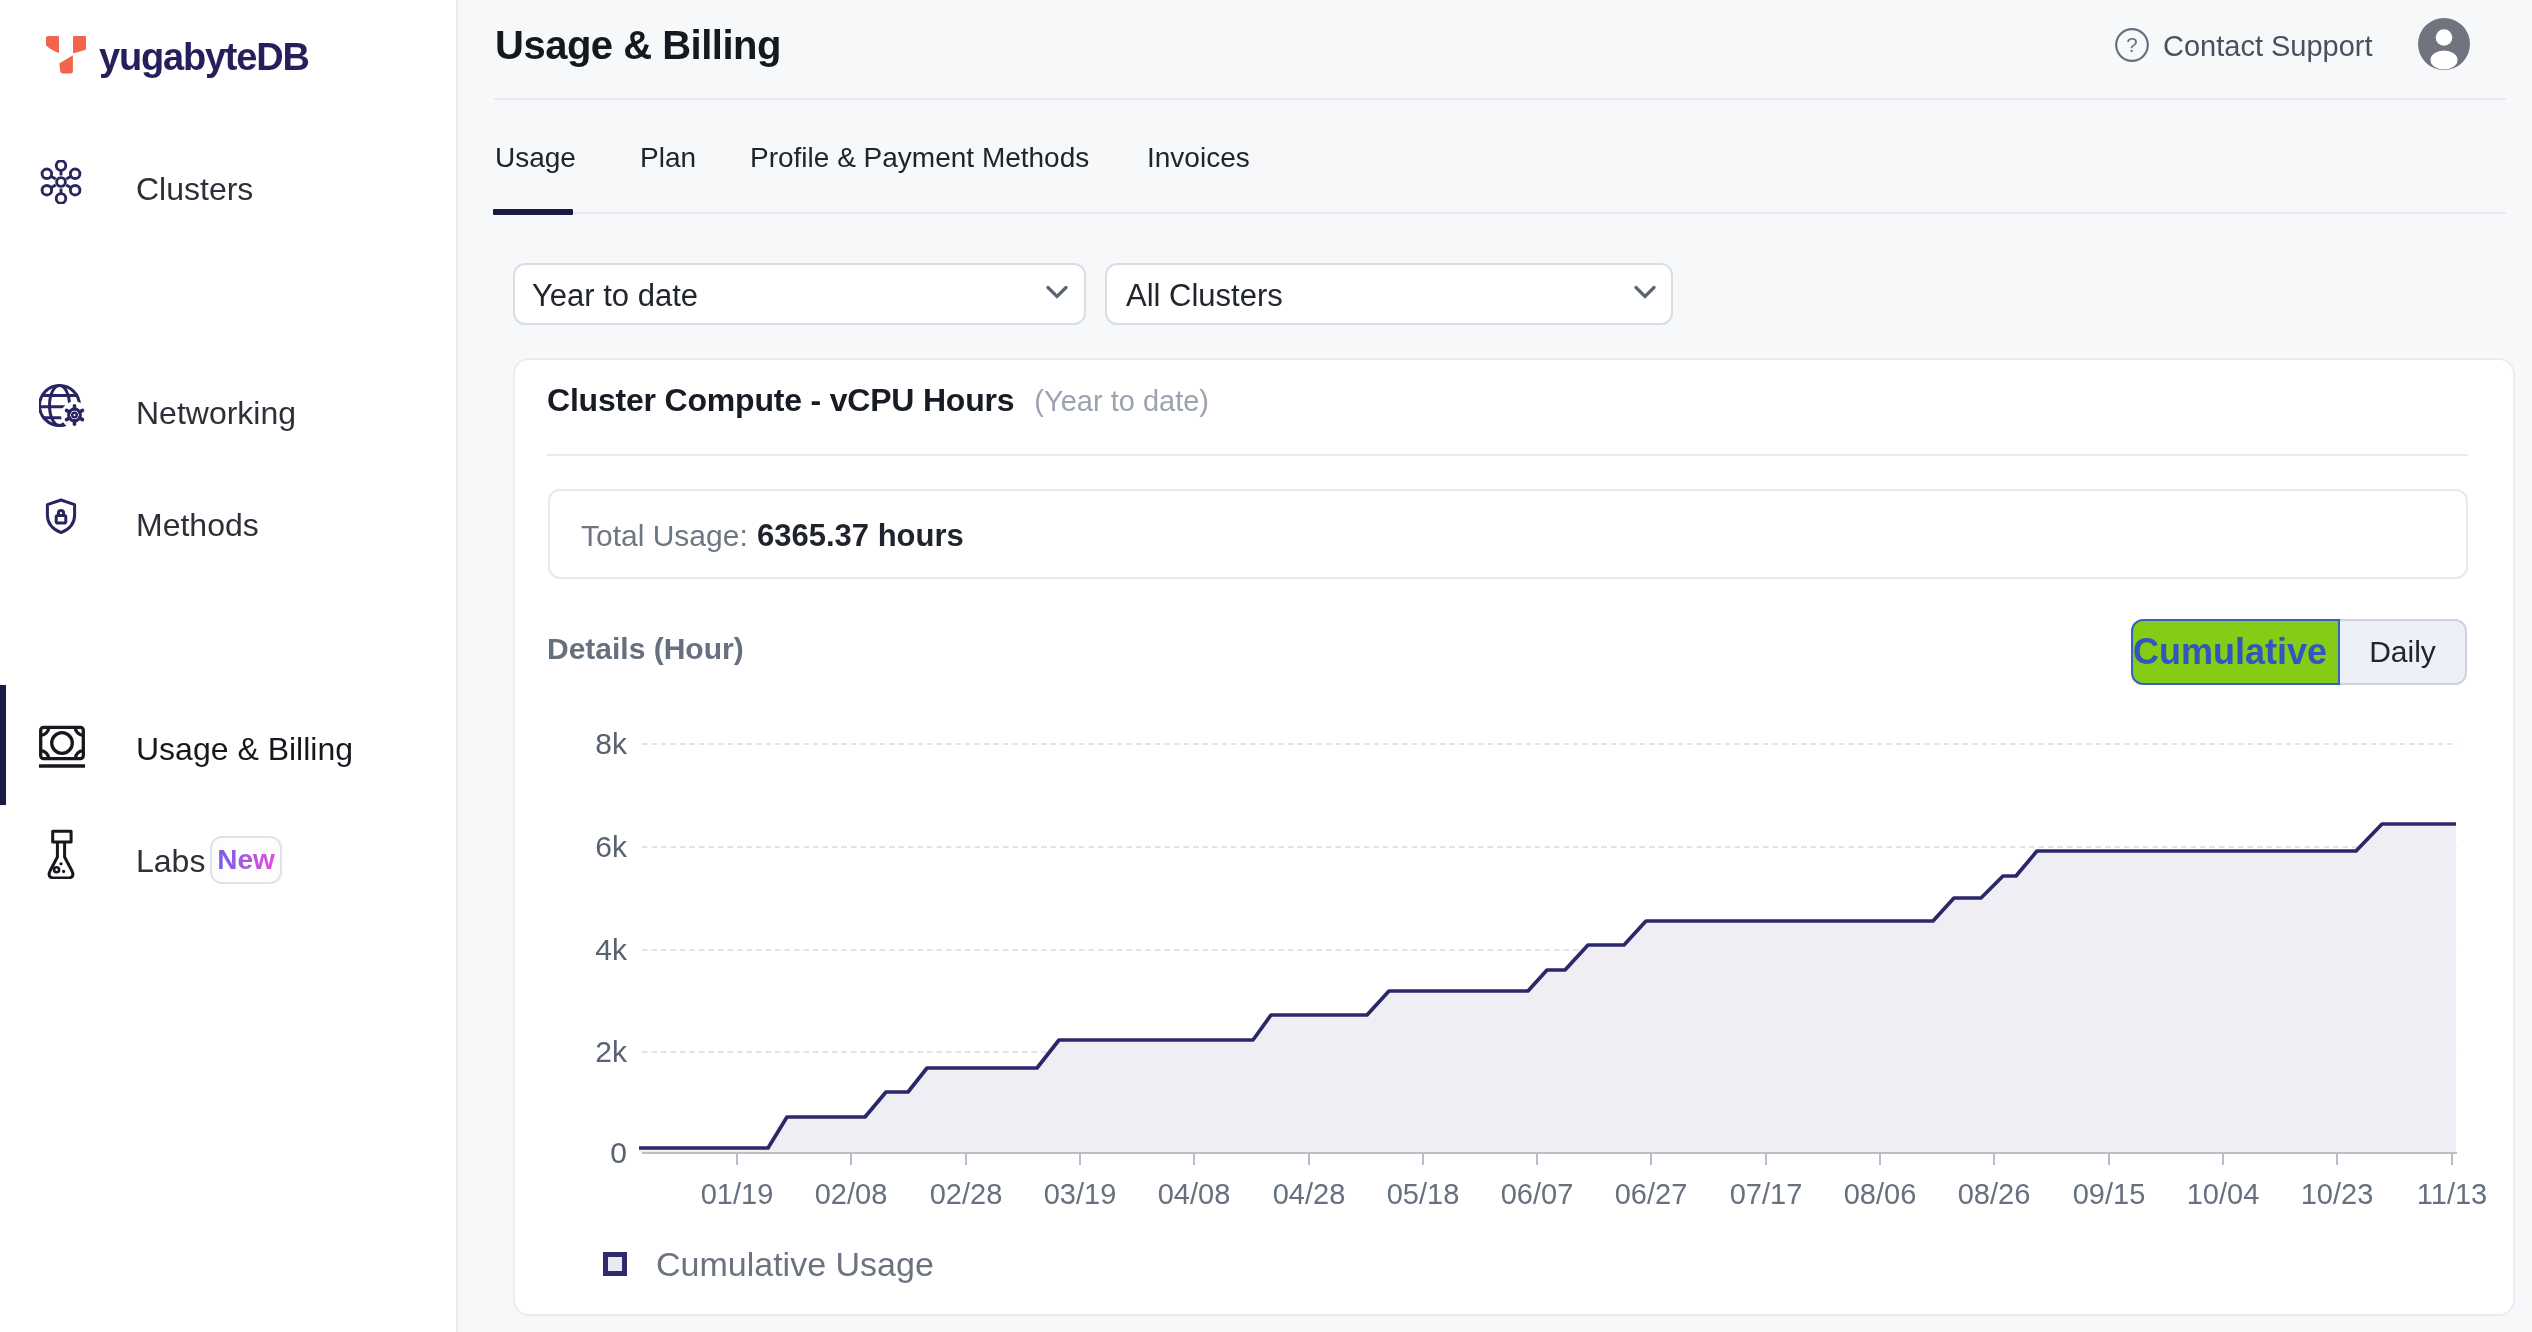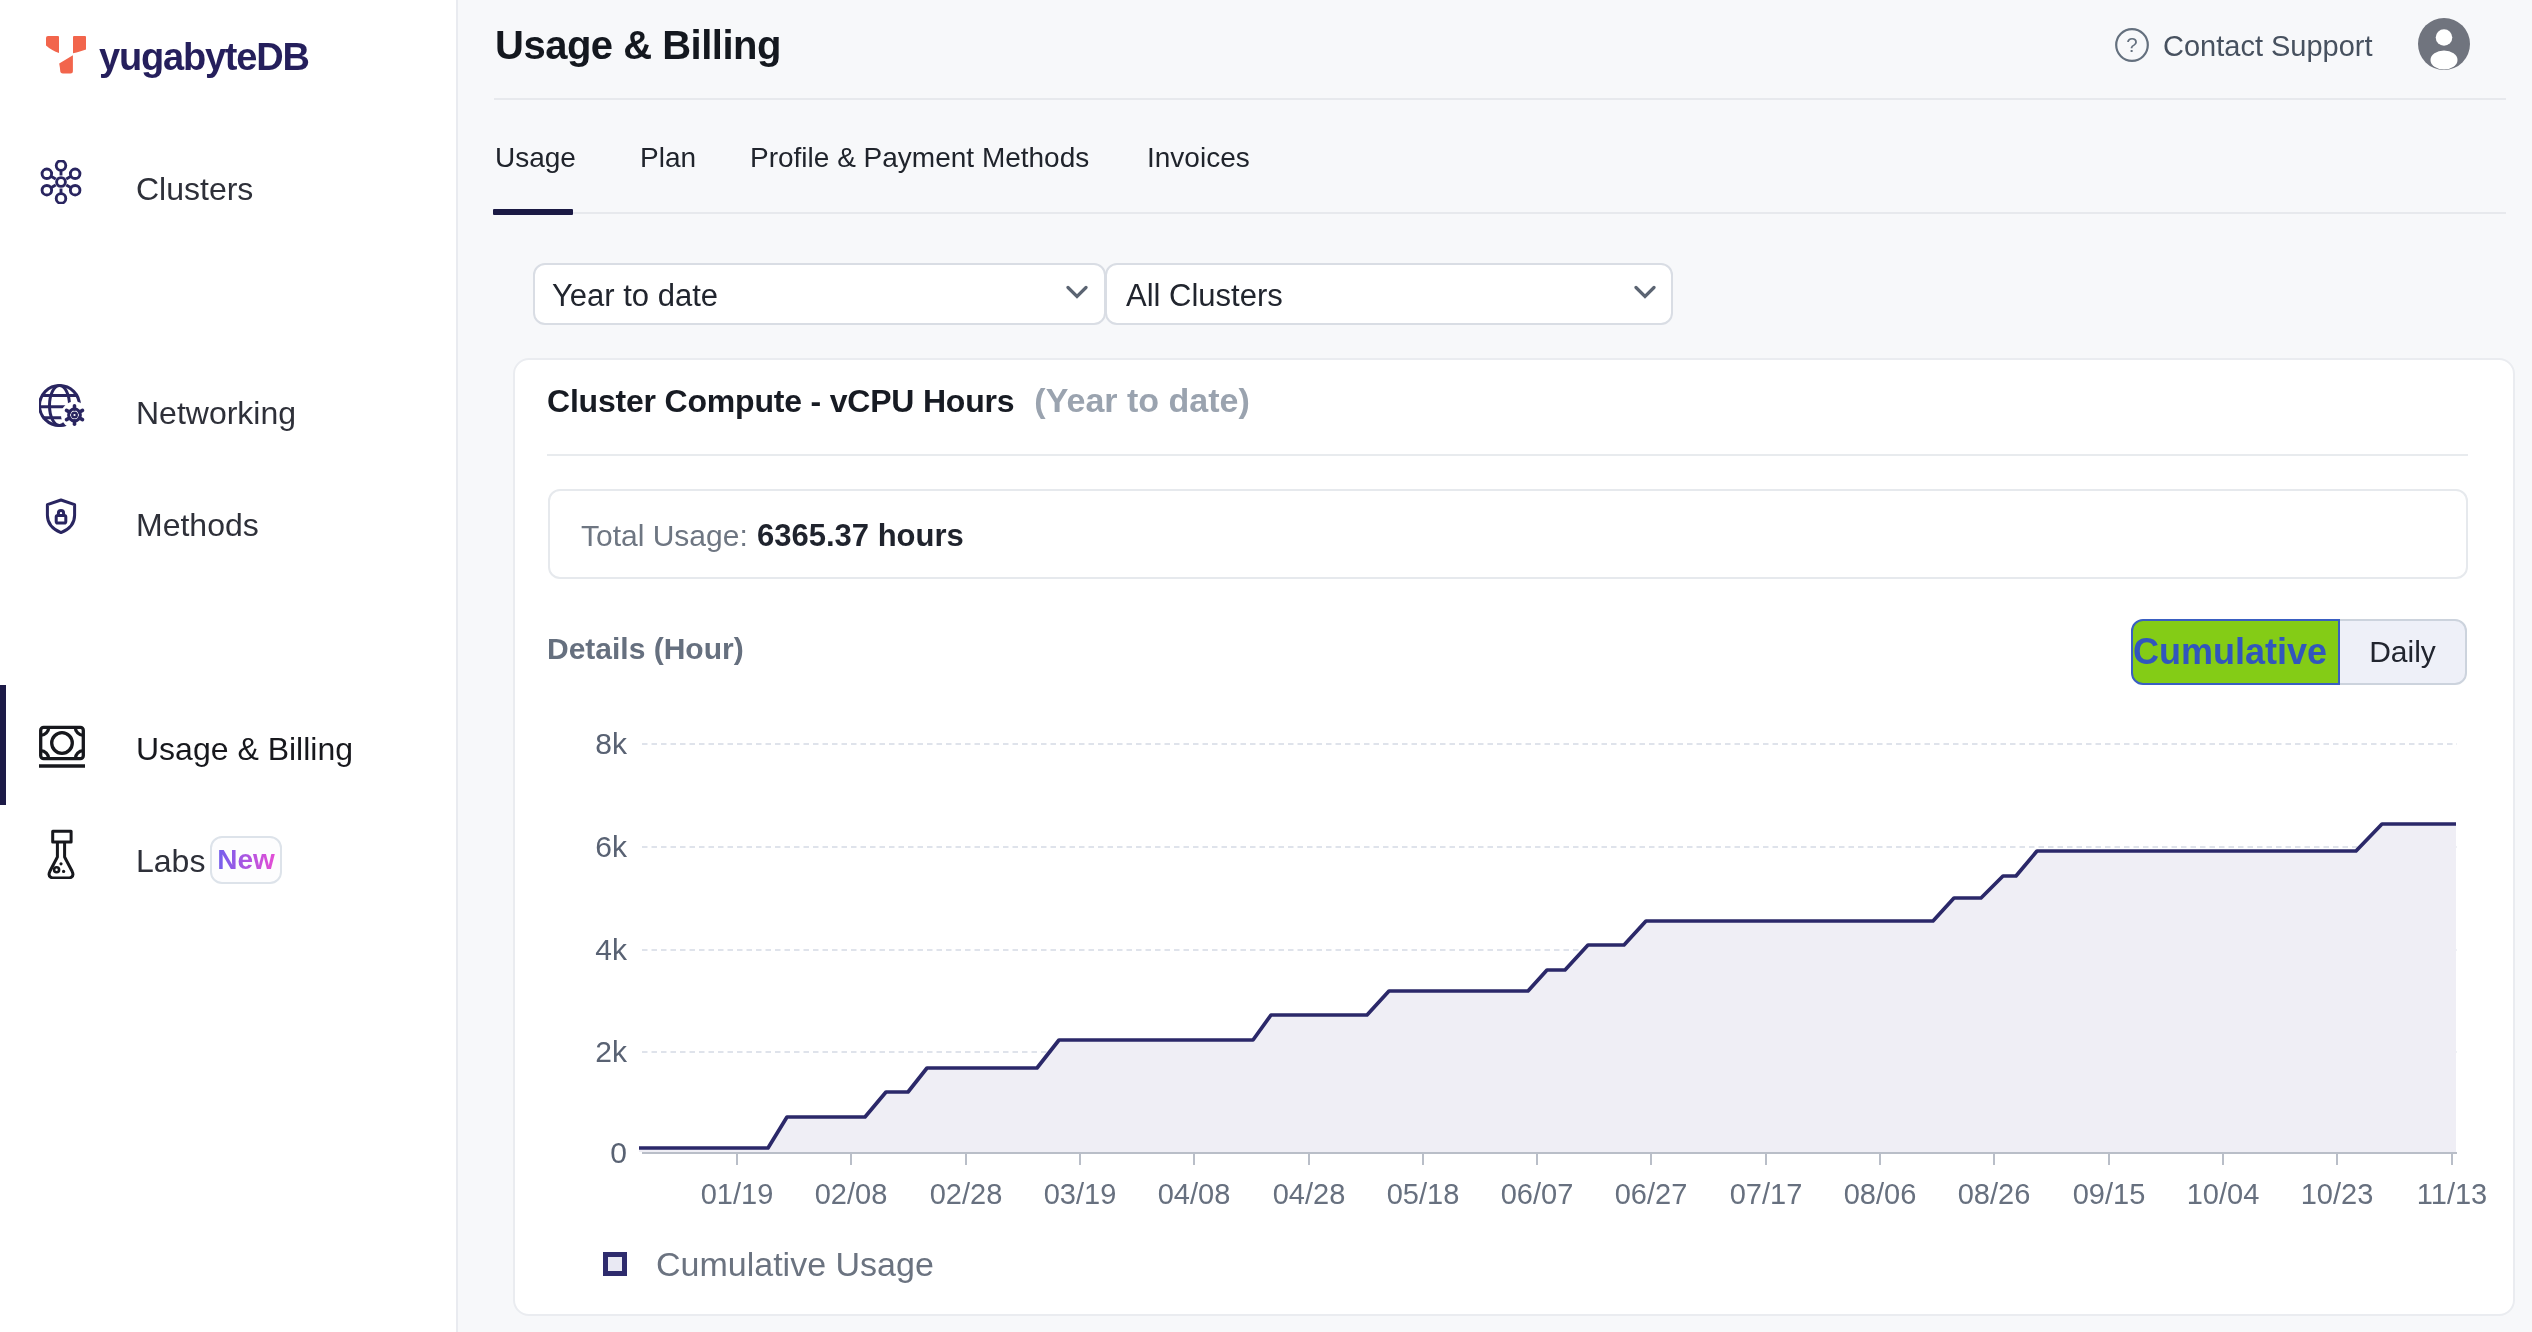--- a/index.html
+++ b/index.html
@@ -22,21 +22,21 @@
 #div1 { position:absolute; left:494px; top:98px; width:2012px; height:2px; background:#e7e9ed; }
 .tab { position:absolute; top:143px; font-size:28px; color:#20242c; line-height:29px; }
 #tabuline { position:absolute; left:493px; top:209px; width:80px; height:6px; background:#1b1a44; border-radius:1px; }
 #div2 { position:absolute; left:494px; top:212px; width:2012px; height:2px; background:#e7e9ed; }
 
 .dd { position:absolute; top:263px; height:62px; background:#fff; border:2px solid #d9dde4; border-radius:12px; }
 .dd span { position:absolute; top:15px; font-size:31px; color:#21252e; line-height:31px; }
 
 #card { position:absolute; left:513px; top:358px; width:2002px; height:958px; background:#ffffff; border:2px solid #eaecf0; border-radius:16px; }
 #cardtitle { position:absolute; left:32px; top:23px; font-size:32px; font-weight:bold; color:#171b23; line-height:34px; letter-spacing:-0.2px; }
-#cardtitle span { font-size:34px; font-weight:bold; color:#9aa3af; margin-left:20px; letter-spacing:0; }
+#cardtitle span { font-size:29px; font-weight:normal; color:#9aa3af; margin-left:20px; letter-spacing:0; }
 #carddiv { position:absolute; left:32px; top:94px; width:1921px; height:2px; background:#e8ebee; }
 #totalbox { position:absolute; left:33px; top:129px; width:1920px; height:90px; border:2px solid #e6e9ed; border-radius:12px; }
 #totalbox .lbl { position:absolute; left:31px; top:29px; font-size:30px; color:#6e7682; line-height:32px; }
 #totalbox .val { position:absolute; left:207px; top:28px; font-size:31px; font-weight:bold; color:#1f232d; line-height:33px; }
 #details { position:absolute; left:32px; top:273px; font-size:30px; font-weight:bold; color:#66707f; line-height:32px; }
 #btn-cum { position:absolute; left:1616px; top:259px; width:209px; height:66px; border:2px solid #3a5fc2; border-radius:12px 0 0 12px; background:#84cc16; color:#3156bd; font-weight:bold; font-size:36px; line-height:62px; z-index:2; }
 #btn-day { position:absolute; left:1823px; top:259px; width:129px; height:66px; border:2px solid #ccd3dd; border-radius:0 12px 12px 0; background:#eef0f8; color:#21252f; font-size:30px; text-align:center; line-height:62px; }
 #legendbox { position:absolute; left:88px; top:892px; width:24px; height:24px; border:5px solid #2e2b6d; background:#e9e9f3; }
 #legendtx { position:absolute; left:141px; top:889px; font-size:34px; color:#6b7380; line-height:30px; }
 </style>
@@ -158,21 +158,21 @@
 </svg>
 <div id="div1"></div>
 
 <div class="tab" style="left:495px;">Usage</div>
 <div class="tab" style="left:640px;">Plan</div>
 <div class="tab" style="left:750px;">Profile &amp; Payment Methods</div>
 <div class="tab" style="left:1147px;">Invoices</div>
 <div id="div2"></div>
 <div id="tabuline"></div>
 
-<div class="dd" style="left:513px;width:573px;margin-left:20px;">
+<div class="dd" style="left:513px;width:573px;">
   <span style="left:17px;">Year to date</span>
   <svg class="abs" style="left:531px;top:20px;" width="22" height="14" viewBox="0 0 22 14" fill="none">
       <path d="M2,2.5 L11,11.5 L20,2.5" stroke="#5b6472" stroke-width="3.2" stroke-linecap="round"></path>
     </svg>
 </div>
 <div class="dd" style="left:1105px;width:568px;">
   <span style="left:19px;">All Clusters</span>
   <svg class="abs" style="left:527px;top:20px;" width="22" height="14" viewBox="0 0 22 14" fill="none">
       <path d="M2,2.5 L11,11.5 L20,2.5" stroke="#5b6472" stroke-width="3.2" stroke-linecap="round"></path>
     </svg>

